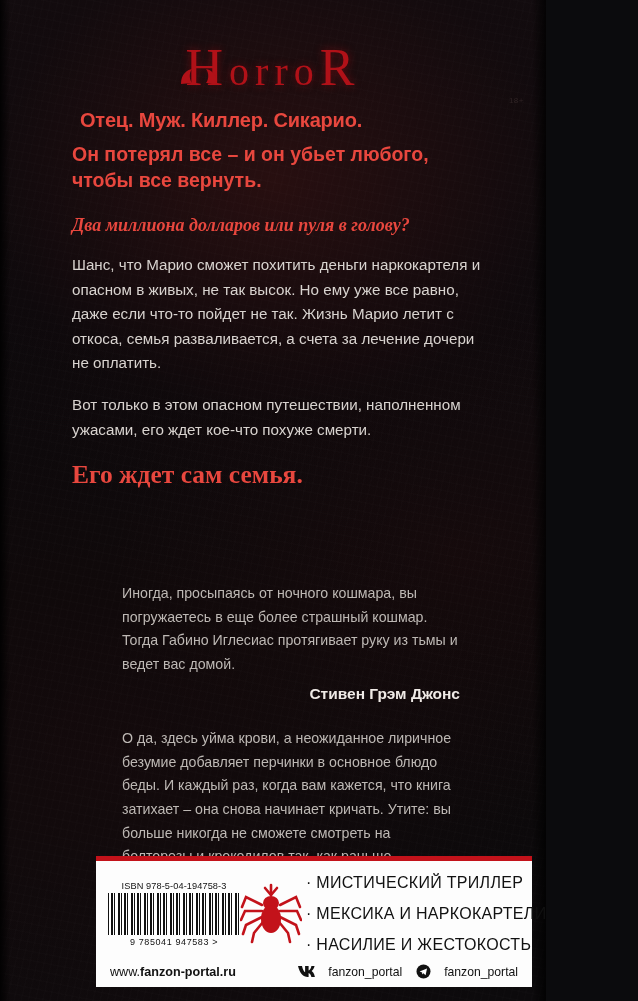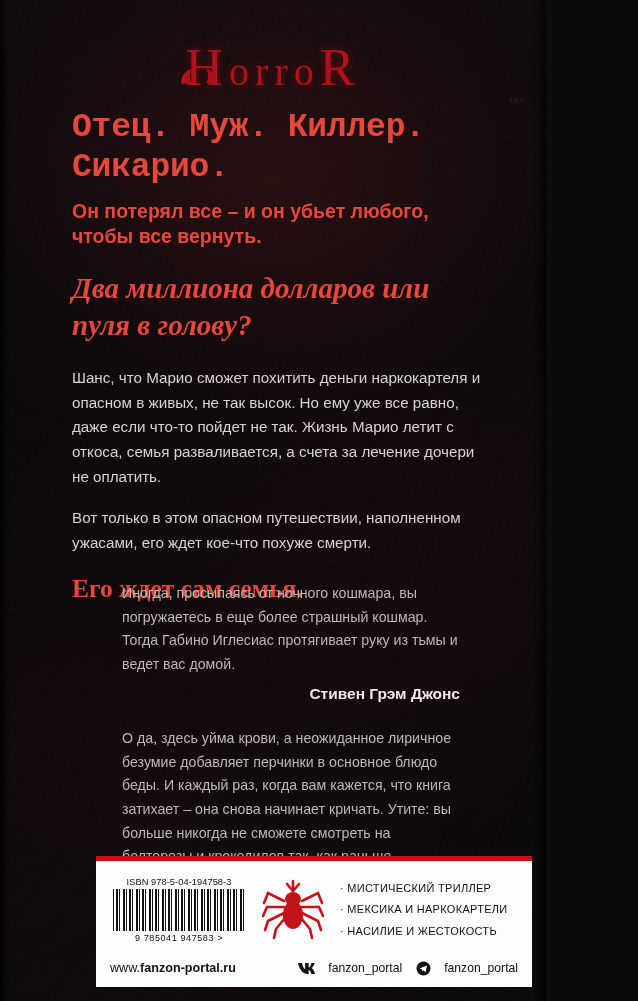--- a/index.html
+++ b/index.html
@@ -83,42 +83,41 @@
   
   .content {
     position: absolute;
     left: 72px;
     right: 62px;
     top: 108px;
     z-index: 4;
   }
   .headline {
     color: #e8473e;
-    font-size: 33px;
+    font-size: 20px;
     font-weight: bold;
     line-height: 1.22;
-    margin: 0 0 10px 0;
+    margin: 0 0 10px 8px;
     letter-spacing: -0.2px;
-    font-family: Liberation Mono, monospace;
   }
   .subhead {
     color: #e8473e;
     font-size: 19.5px;
     font-weight: bold;
     line-height: 1.32;
     margin: 0 0 20px 0;
   }
   .question {
     color: #e8473e;
     font-family: "Liberation Serif", serif;
     font-style: italic;
     font-weight: bold;
-    font-size: 29px;
+    font-size: 18px;
     line-height: 1.28;
-    margin: 0 0 22px 0;
+    margin: 0 0 16px 0;
   }
   .body-par {
     color: #d8d3cf;
     font-size: 15.2px;
     line-height: 1.62;
     margin: 0 0 17px 0;
   }
   .devil-line {
     color: #e8473e;
     font-family: "Liberation Serif", serif;
@@ -205,21 +204,21 @@
     width: 86px;
     display: flex;
     align-items: center;
     justify-content: center;
   }
   .bullets {
     flex: 1 1 auto;
     padding-left: 4px;
   }
   .bullet {
-    font-size: 11px;
+    font-size: 16px;
     color: #111;
     letter-spacing: 0.3px;
     line-height: 1.95;
     text-transform: uppercase;
     white-space: nowrap;
   }
   .footer-bar {
     height: 34px;
     display: flex;
     align-items: center;

